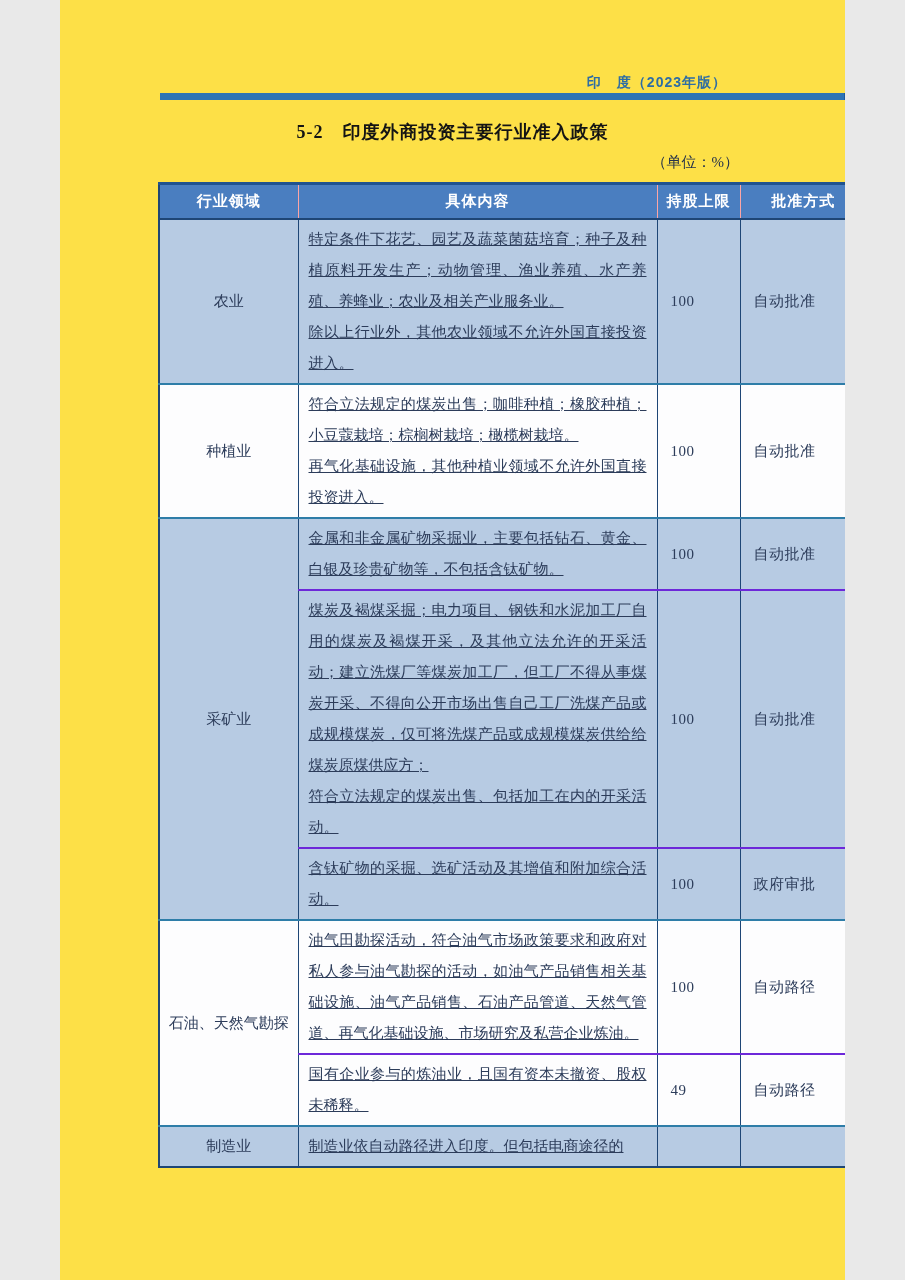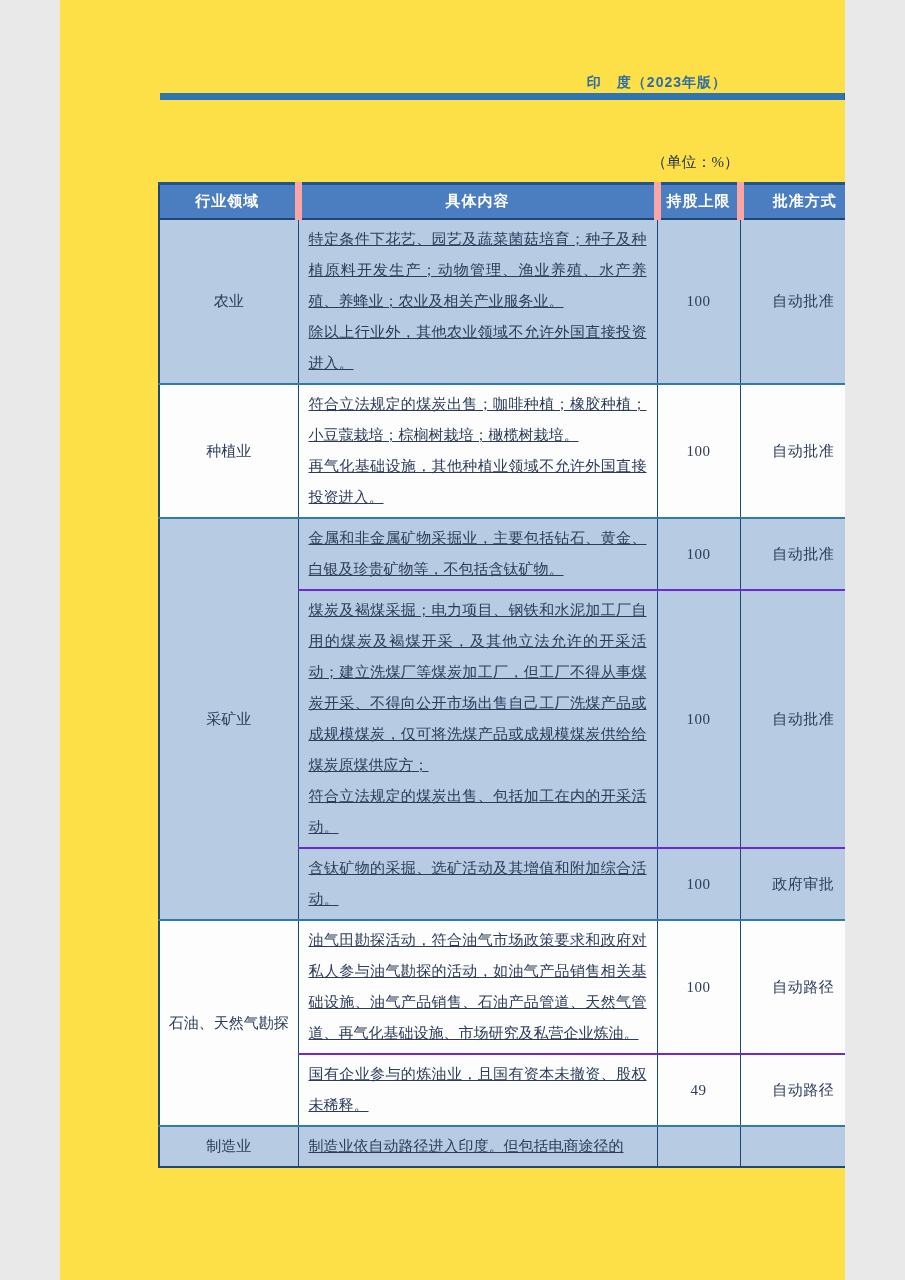--- a/index.html
+++ b/index.html
@@ -39,52 +39,53 @@
   table.policy-table{
     position:absolute;left:98px;top:182px;width:708px;
     border-collapse:collapse;table-layout:fixed;
     border:2px solid #1e4676;border-top:3px solid #205390;
     font-size:15px;
   }
   th{
     background:#4a7ec0;color:#ffffff;
     font-family:"Liberation Sans","DejaVu Sans",sans-serif;
     font-weight:bold;font-size:15px;height:31px;
-    border-left:7px solid #fca5a5;border-bottom:2px solid #1e4676;
+    border-left:1px solid #fca5a5;border-bottom:2px solid #1e4676;
     letter-spacing:1px;
   }
   th:first-child{border-left:none;}
   td{
     border-left:1px solid #1e4676;border-top:2px solid #6d28d9;
     vertical-align:middle;
   }
   tr.group-start td{border-top:2px solid #2e7da8;}
   tr.band-blue td{background:#b7cbe3;}
   tr.band-white td{background:#fdfdfe;}
   td.industry-cell{
     text-align:center;padding:2px 1px;font-size:15px;color:#2c3c5a;
   }
   td.content-cell{
     padding:4px 10px;text-align:justify;line-height:31px;color:#2c3c5a;
   }
   td.content-cell .para{margin:0;text-decoration:underline;}
   td.cap-cell,td.approval-cell{
-    text-align:center;padding:2px 13px;color:#2c3c5a;letter-spacing:.5px;
+    padding:2px 13px;color:#2c3c5a;letter-spacing:.5px;
   }
 </style>
 </head>
 <body>
 
 <div class="page">
 
   <div class="edition">印　度（2023年版）</div>
   <div class="header-rule"></div>
   <div class="header-rule-cap"></div>
   <div class="page-number">39</div>
 
+  <h1 class="table-title">5-2　印度外商投资主要行业准入政策</h1>
   <div class="unit-note">（单位：%）</div>
 
   <table class="policy-table">
     <colgroup>
       <col style="width:139px">
       <col style="width:359px">
       <col style="width:83px">
       <col style="width:127px">
     </colgroup>
     <thead>

